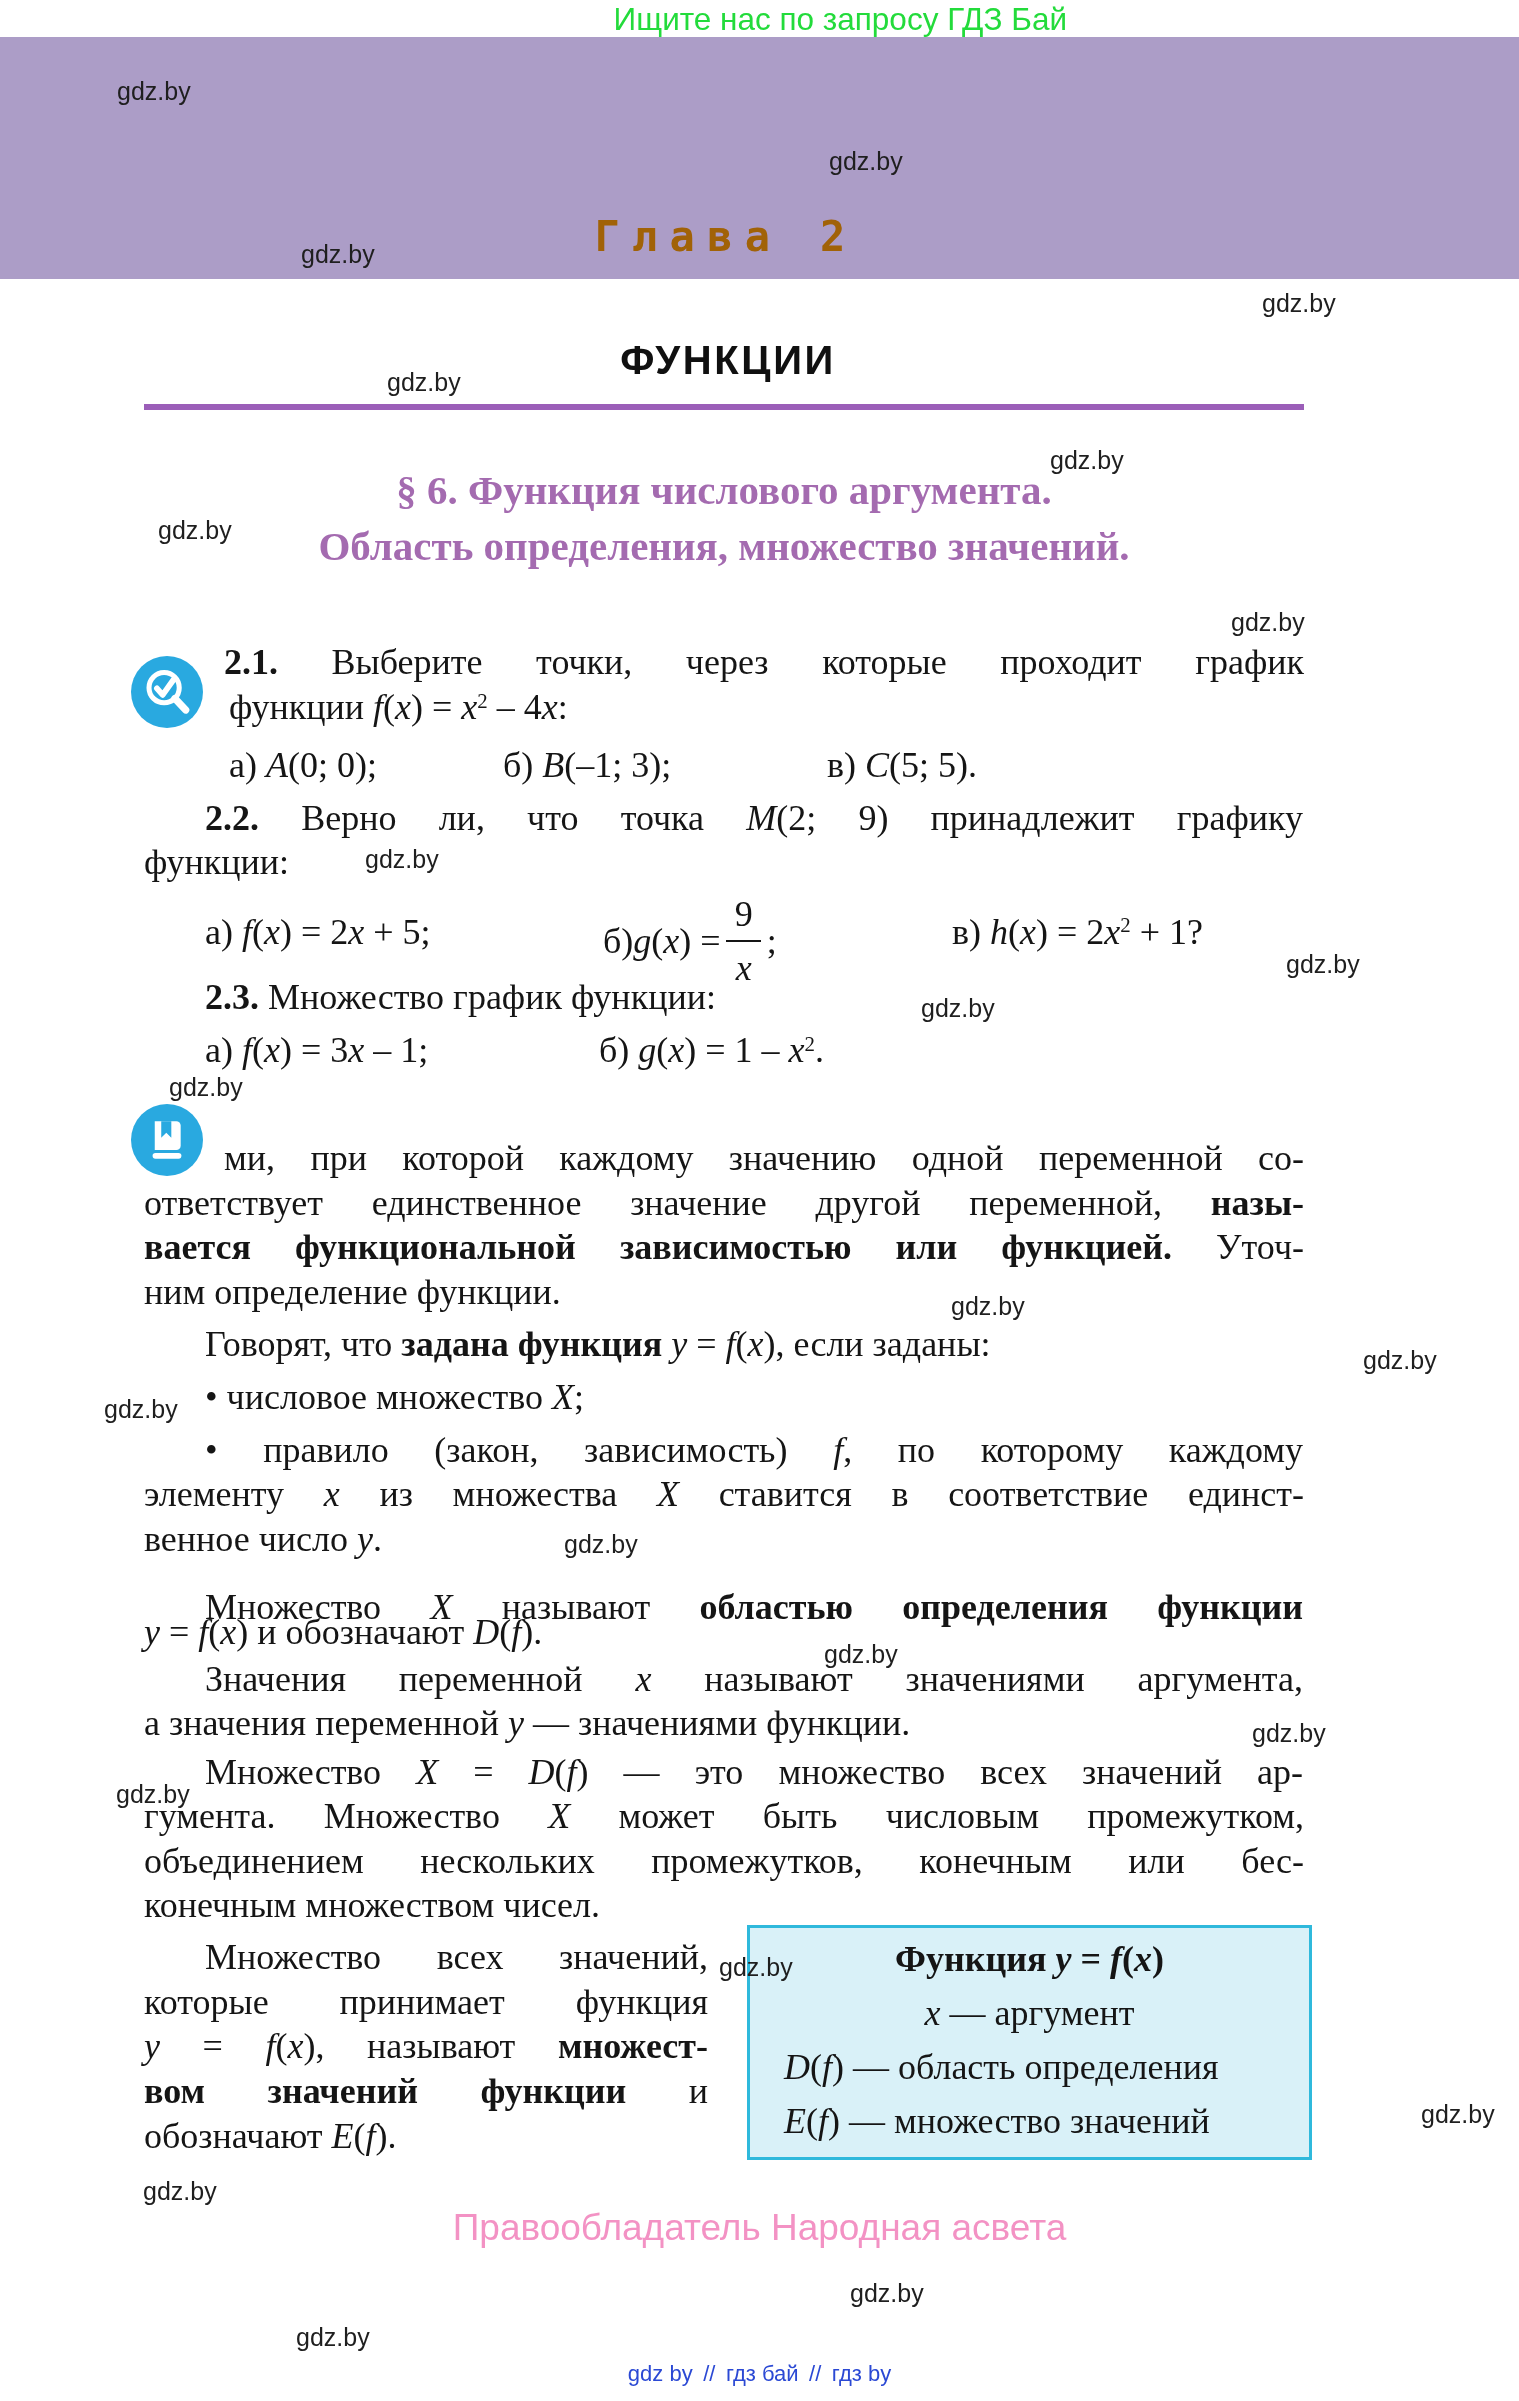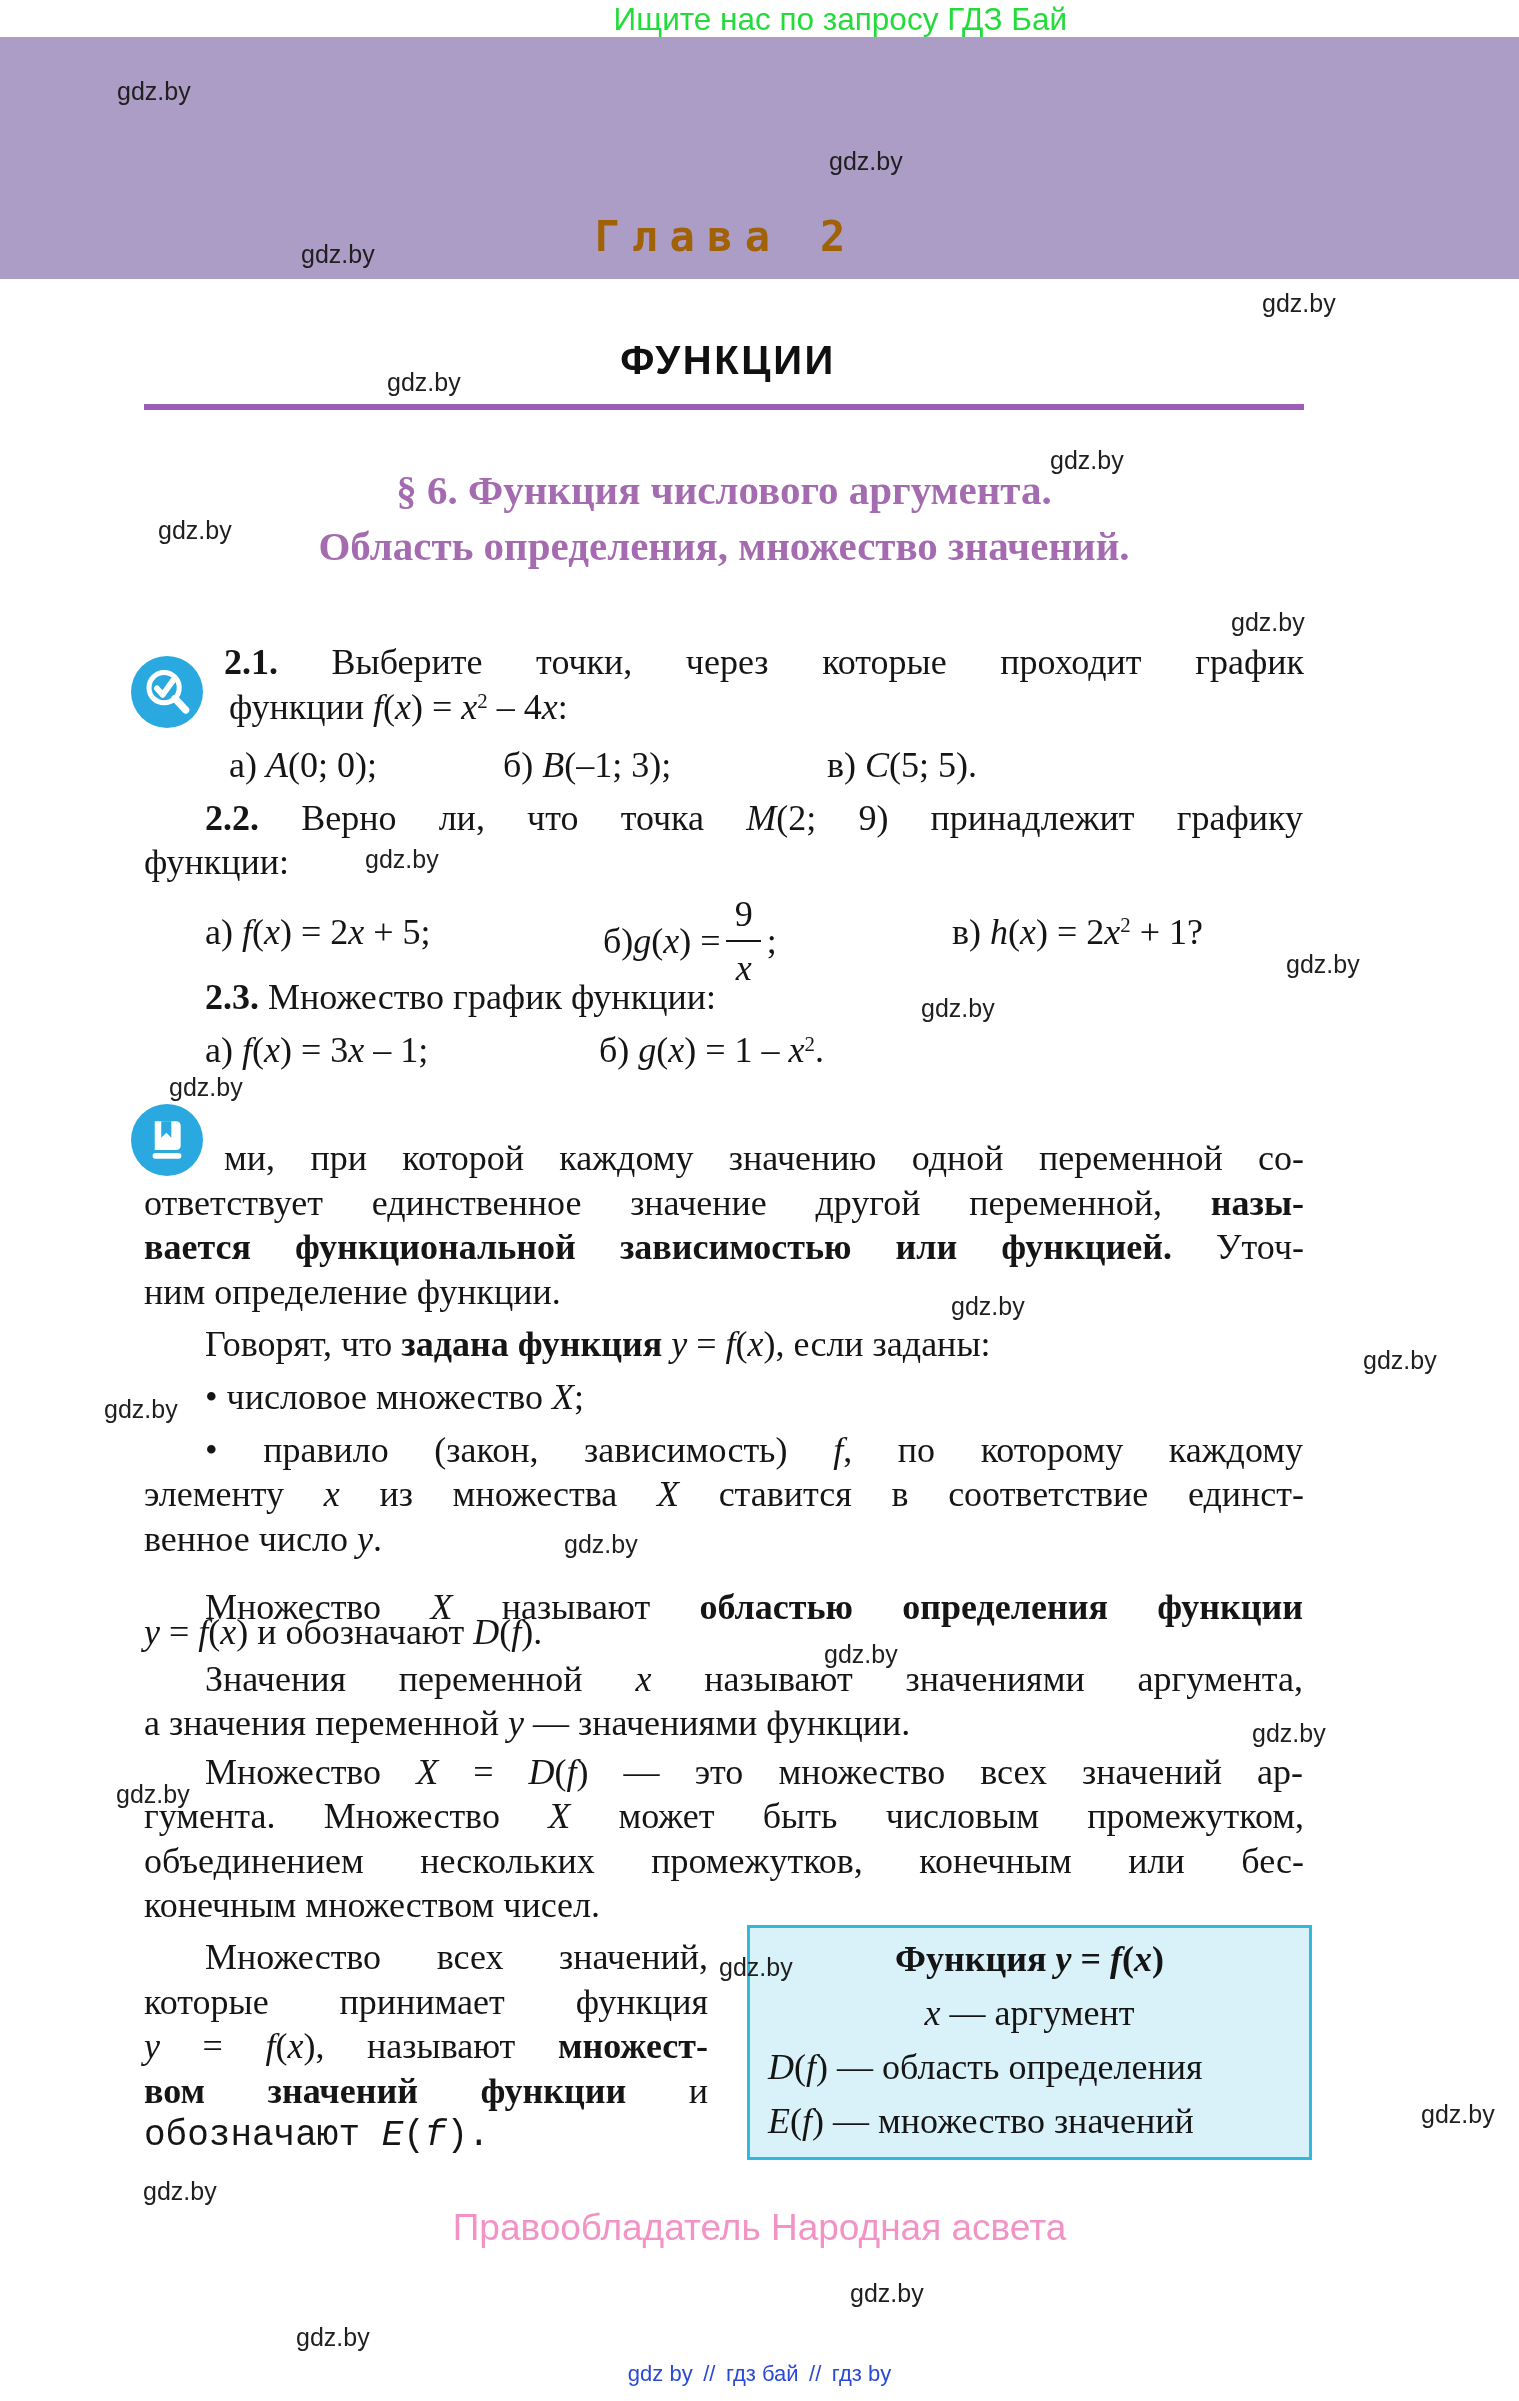--- a/index.html
+++ b/index.html
@@ -35,21 +35,21 @@
 
   .orow{position:absolute;}
   .oitem{position:absolute;font-size:36px;line-height:46px;white-space:nowrap;}
   .mid{display:flex;align-items:center;height:114px;}
   .frac{display:inline-block;vertical-align:middle;text-align:center;margin:0 5.3px;}
   .frac .num{display:block;border-bottom:2.6px solid var(--text);padding:0 8.8px 2.6px;}
   .frac .den{display:block;padding-top:2.6px;}
 
   .ibox{position:absolute;left:747px;top:1925px;width:565px;height:235px;box-sizing:border-box;
         background:var(--boxbg);border:3.5px solid var(--boxline);padding-top:3.5px;}
-  .bline{font-size:36px;line-height:54px;padding-left:18px;white-space:nowrap;}
+  .bline{font-size:36px;line-height:54px;padding-left:34px;white-space:nowrap;}
   .bline.ctr{text-align:center;padding-left:0;}
 
   .rights{position:absolute;top:2207px;left:0;width:100%;text-align:center;
           font-family:"Liberation Sans",sans-serif;font-size:37px;color:var(--pink);}
 
   .flinks{position:absolute;top:2361px;left:0;width:100%;text-align:center;
           font-family:"Liberation Sans",sans-serif;font-size:22px;color:var(--link);}
   .flink{cursor:pointer;}
   .fsep{margin:0 10.5px;}
 
@@ -109,21 +109,21 @@
       <div class="tline just" style="top: 1656px; left: 61px; width: 1098px;"><span>Значения переменной </span><span class="it">x</span><span> называют значениями аргумента,</span></div>
       <div class="tline" style="top: 1700px; left: 0px;"><span>а значения переменной </span><span class="it">y</span><span> — значениями функции.</span></div>
       <div class="tline just" style="top: 1749px; left: 61px; width: 1098px;"><span>Множество </span><span class="it">X</span><span> = </span><span class="it">D</span><span>(</span><span class="it">f</span><span>) — это множество всех значений ар-</span></div>
       <div class="tline just" style="top: 1793px; left: 0px; width: 1160px;"><span>гумента. Множество </span><span class="it">X</span><span> может быть числовым промежутком,</span></div>
       <div class="tline just" style="top: 1838px; left: 0px; width: 1160px;"><span>объединением нескольких промежутков, конечным или бес-</span></div>
       <div class="tline" style="top: 1882px; left: 0px;"><span>конечным множеством чисел.</span></div>
       <div class="tline just" style="top: 1934px; left: 61px; width: 503px;"><span>Множество всех значений,</span></div>
       <div class="tline just" style="top: 1979px; left: 0px; width: 564px;"><span>которые принимает функция</span></div>
       <div class="tline just" style="top: 2023px; left: 0px; width: 564px;"><span class="it">y</span><span> = </span><span class="it">f</span><span>(</span><span class="it">x</span><span>), называют </span><span class="bd">множест-</span></div>
       <div class="tline just" style="top: 2068px; left: 0px; width: 564px;"><span class="bd">вом значений функции</span><span> и</span></div>
-      <div class="tline" style="top: 2113px; left: 0px; font-family: Liberation Mono, monospace;"><span>обозначают </span><span class="it">E</span><span>(</span><span class="it">f</span><span>).</span></div>
+      <div class="tline" style="top: 2113px; left: 0px;"><span>обозначают </span><span class="it">E</span><span>(</span><span class="it">f</span><span>).</span></div>
       <div class="orow" style="top: 742px; left: 85px;">
         <span class="oitem" style="left: 0px;"><span>а) </span><span class="it">A</span><span>(0; 0);</span></span>
         <span class="oitem" style="left: 274px;"><span>б) </span><span class="it">B</span><span>(–1; 3);</span></span>
         <span class="oitem" style="left: 598px;"><span>в) </span><span class="it">C</span><span>(5; 5).</span></span>
       </div>
       <div class="orow" style="top: 884px; left: 61px; height: 114px;">
         <span class="oitem" style="left: 0px; top: 24.5px;"><span>а) </span><span class="it">f</span><span>(</span><span class="it">x</span><span>) = 2</span><span class="it">x</span><span> + 5;</span></span>
         <span class="oitem mid" style="left: 398px;">
           <span>б) </span>
           <span class="it">g</span>

